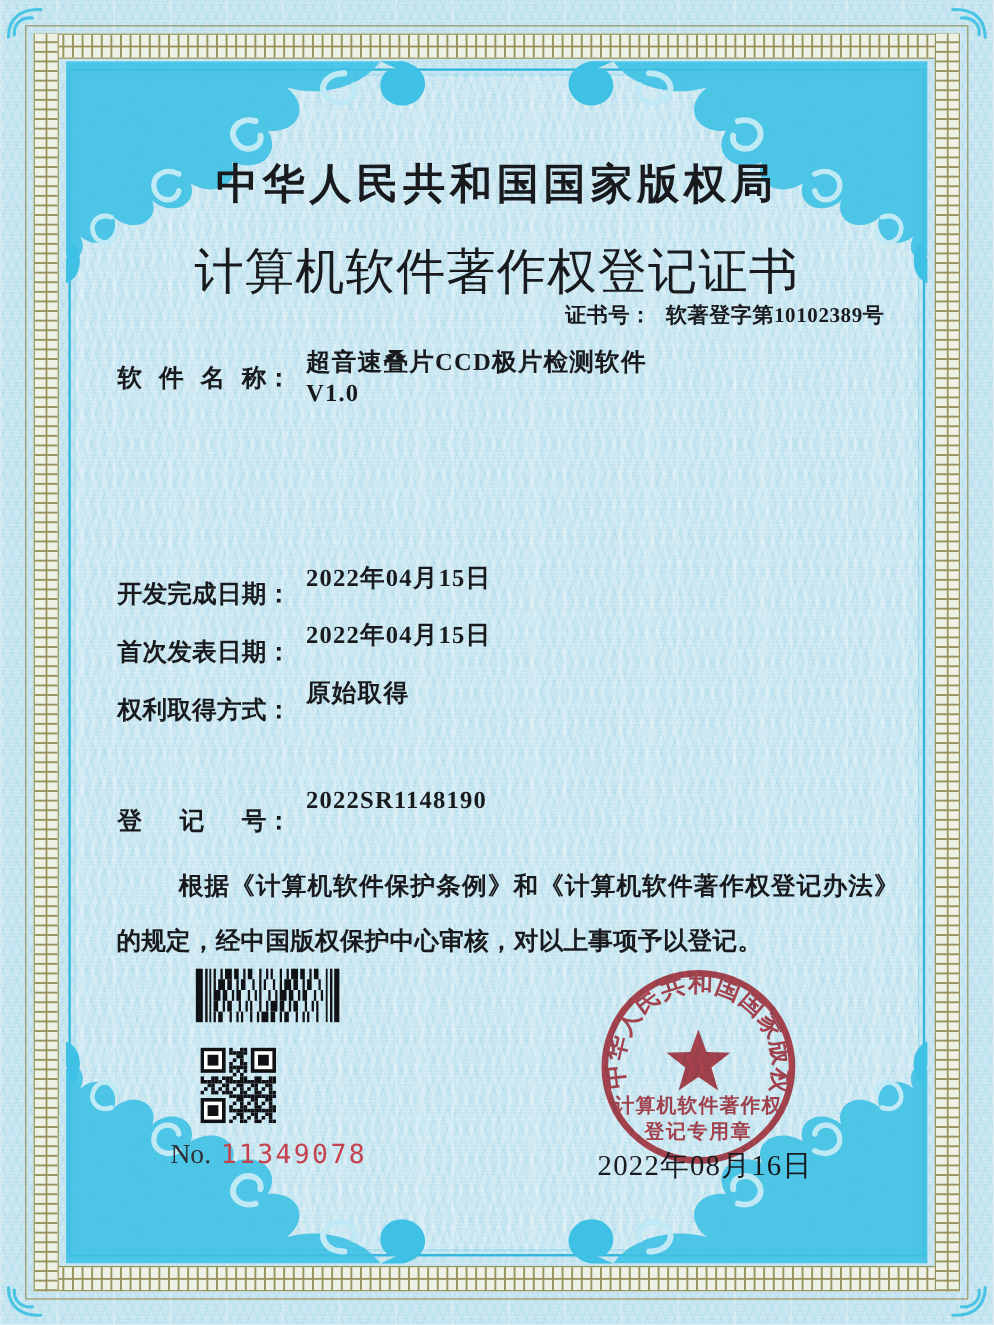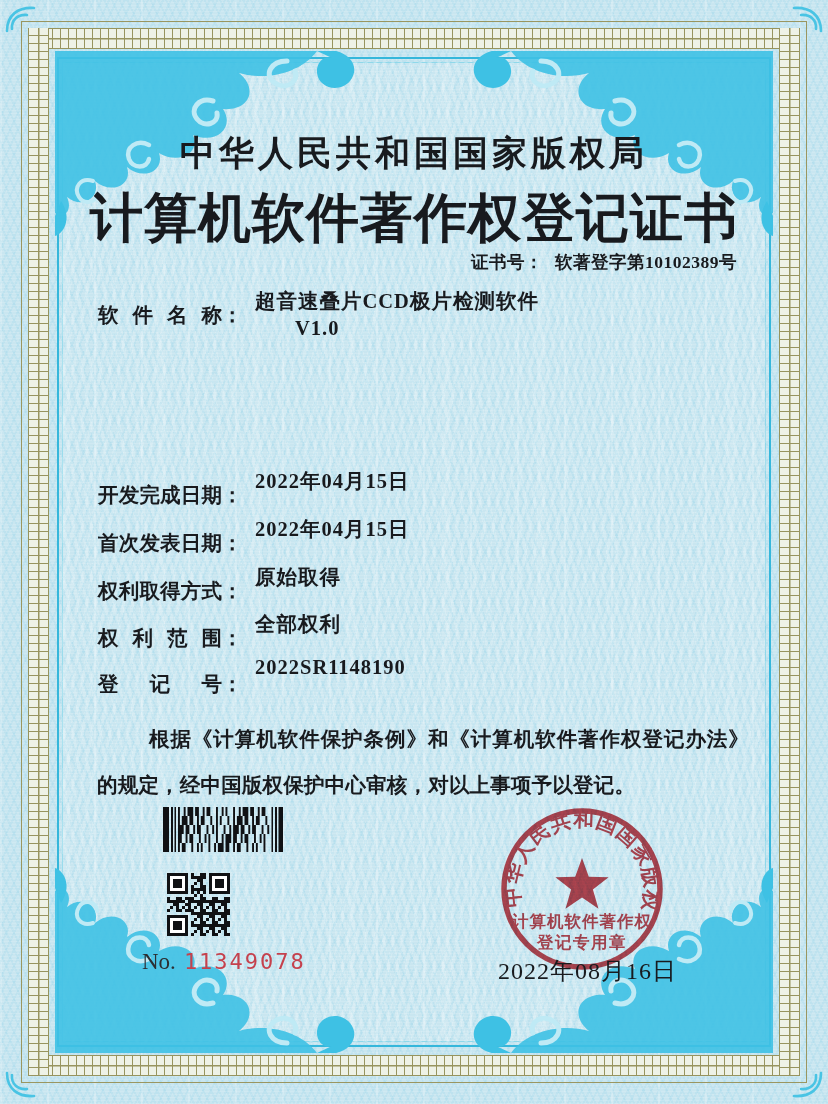--- a/index.html
+++ b/index.html
@@ -51,29 +51,29 @@
   .fl-tl{left:55px;top:51px;}
   .fl-tr{right:55px;top:51px;transform:scaleX(-1);}
   .fl-bl{left:55px;bottom:51px;transform:scaleY(-1);}
   .fl-br{right:55px;bottom:51px;transform:scale(-1,-1);}
   .sq{position:absolute;width:34px;height:34px;}
   .sq-tl{left:4px;top:3px;} .sq-tr{right:4px;top:3px;transform:scaleX(-1);}
   .sq-bl{left:4px;bottom:3px;transform:scaleY(-1);} .sq-br{right:4px;bottom:3px;transform:scale(-1,-1);}
   
   .authority{position:absolute;left:0;right:0;top:130px;text-align:center;
     font-size:35px;font-weight:bold;letter-spacing:4px;white-space:nowrap;}
-  .cert-title{position:absolute;left:0;right:0;top:183px;text-align:center;
-    font-size:53px;font-weight:bold;letter-spacing:1px;white-space:nowrap;}
+  .cert-title{position:absolute;left:0;right:0;top:199px;text-align:center;
+    font-size:41px;font-weight:normal;letter-spacing:1px;white-space:nowrap;}
   .certno{position:absolute;right:91px;top:250px;font-size:17.5px;font-weight:bold;
     white-space:nowrap;letter-spacing:.5px;}
   .certno .gap{display:inline-block;width:12px;}
   .field{position:absolute;left:98px;font-size:20.5px;font-weight:bold;white-space:nowrap;}
   .field .lbl{display:inline-block;width:124px;text-align:justify;text-align-last:justify;margin-top:14px;}
   .field .val{position:absolute;left:157px;top:0;letter-spacing:1px;}
-  .val2{position:absolute;left:255px;top:317px;font-size:20.5px;font-weight:bold;letter-spacing:1px;margin-left:40px;}
+  .val2{position:absolute;left:255px;top:317px;font-size:20.5px;font-weight:bold;letter-spacing:1px;}
   .para{position:absolute;left:97px;top:716px;width:652px;font-size:20.5px;font-weight:600;
     line-height:46px;text-indent:52px;letter-spacing:.2px;text-align:justify;}
   
   #barcode{position:absolute;left:163px;top:807px;}
   #qrcode{position:absolute;left:167px;top:873px;}
   .no-row{position:absolute;left:142px;top:949px;font-size:23px;white-space:nowrap;}
   .no-row .no-lbl{color:#2c2f33;}
   .no-row .no-val{color:#c5414d;font-family:"DejaVu Sans Mono","Liberation Mono",monospace;
     font-size:22px;letter-spacing:2px;margin-left:8px;}
   .seal{position:absolute;left:490px;top:797px;width:184px;height:184px;
@@ -166,24 +166,20 @@
     <span class="lbl">开发完成日期</span><span>：</span>
     <span class="val">2022年04月15日</span>
   </div>
   <div class="field" style="top:515px">
     <span class="lbl">首次发表日期</span><span>：</span>
     <span class="val">2022年04月15日</span>
   </div>
   <div class="field" style="top:563px">
     <span class="lbl">权利取得方式</span><span>：</span>
     <span class="val">原始取得</span>
-  </div>
-  <div class="field" style="top:610px">
-    <span class="lbl">权利范围</span><span>：</span>
-    <span class="val">全部权利</span>
   </div>
   <div class="field" style="top:656px">
     <span class="lbl">登记号</span><span>：</span>
     <span class="val">2022SR1148190</span>
   </div>
 
   <div class="para">根据《计算机软件保护条例》和《计算机软件著作权登记办法》的规定，经中国版权保护中心审核，对以上事项予以登记。</div>
 
   <svg id="barcode" width="120" height="45" viewBox="0 0 120 45">
       <g id="bc-g" fill="#101114">

